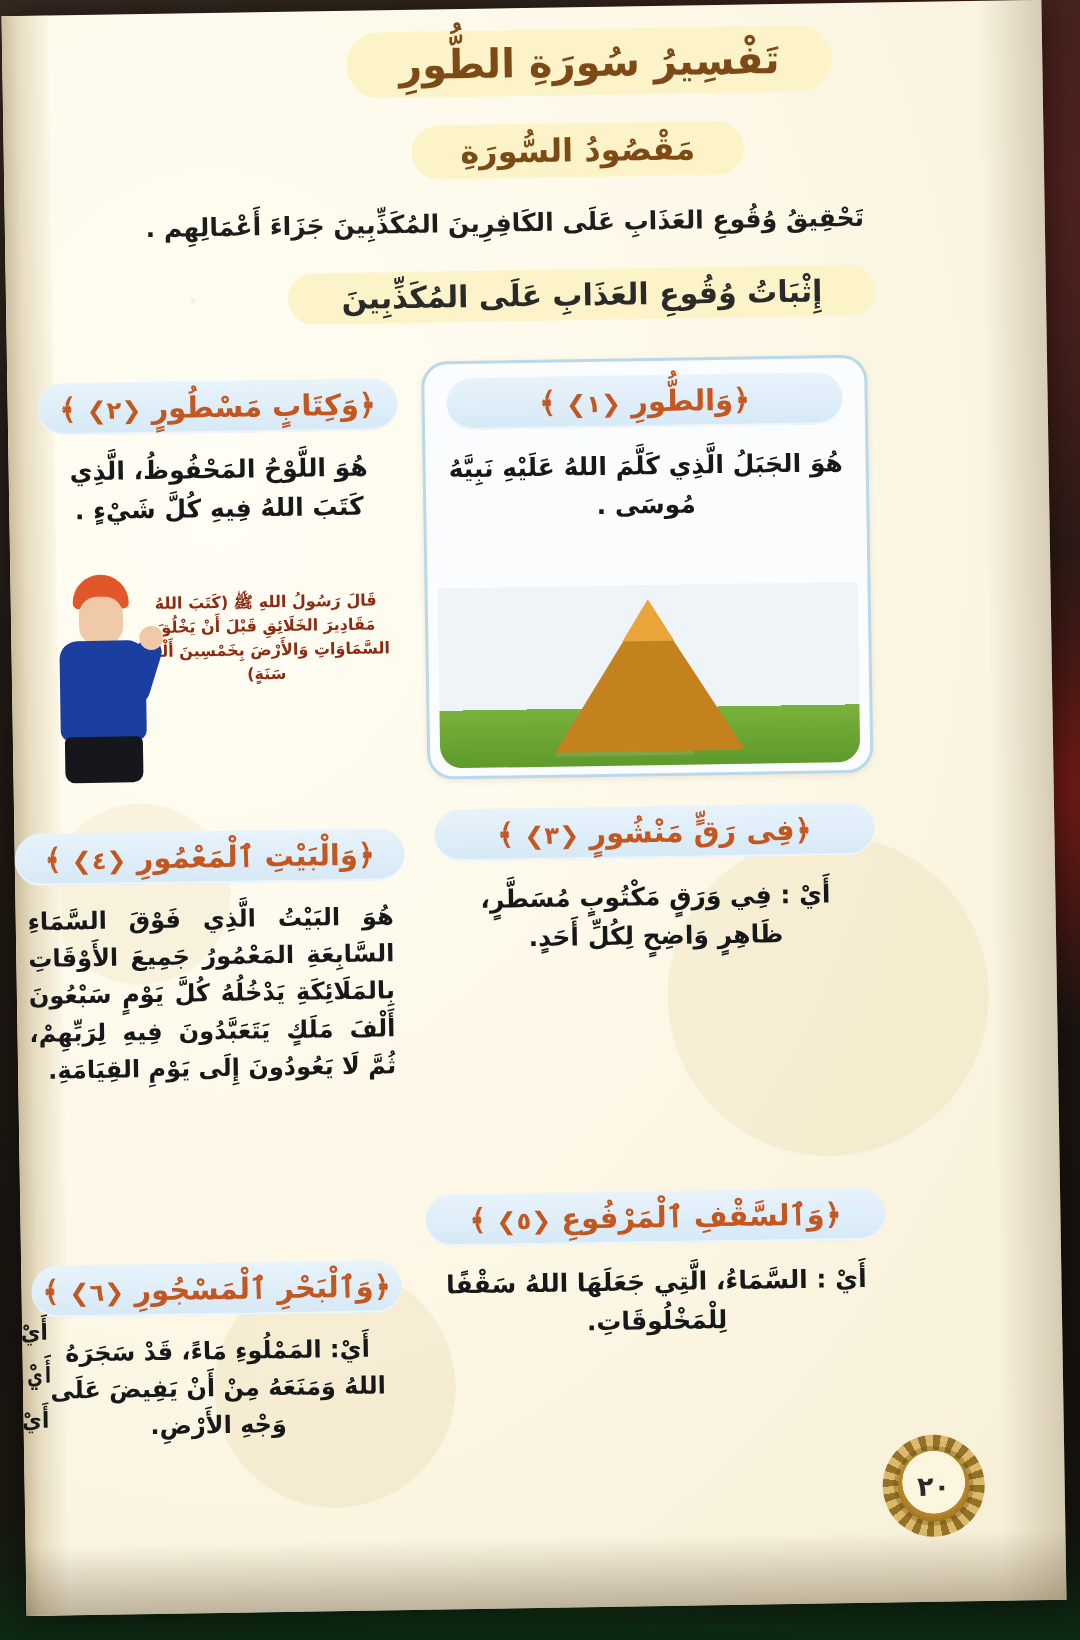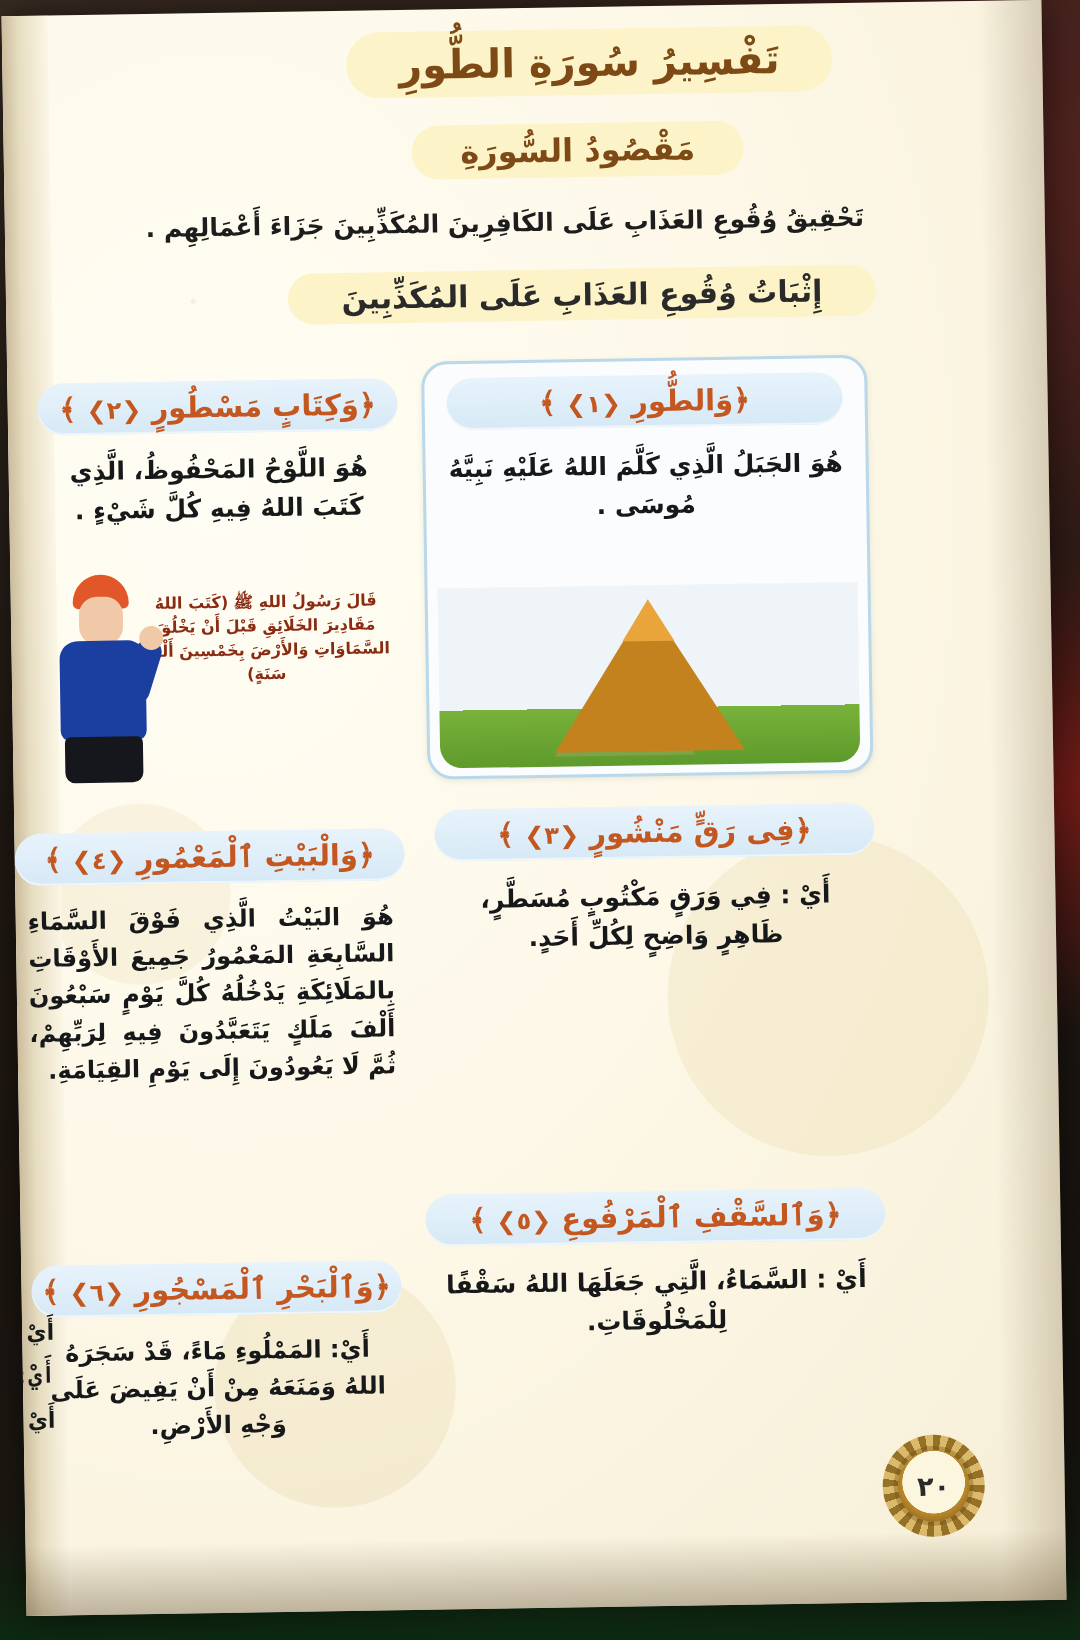--- a/index.html
+++ b/index.html
@@ -276,21 +276,21 @@
       repeating-conic-gradient(#8a6214 0deg 9deg, #d7b45e 9deg 18deg);
     opacity: .9;
   }
 
   .edge-text {
     position: absolute;
     color: #16181a;
     font-size: 22px;
     font-weight: bold;
     line-height: 1.5;
-    text-align: right;
+    text-align: center;
   }
 </style>
 </head>
 <body>
 
 <div class="photo"></div>
 
 <div class="page">
   <div class="page-ornament"></div>
   <div class="page-left-edge"></div>

